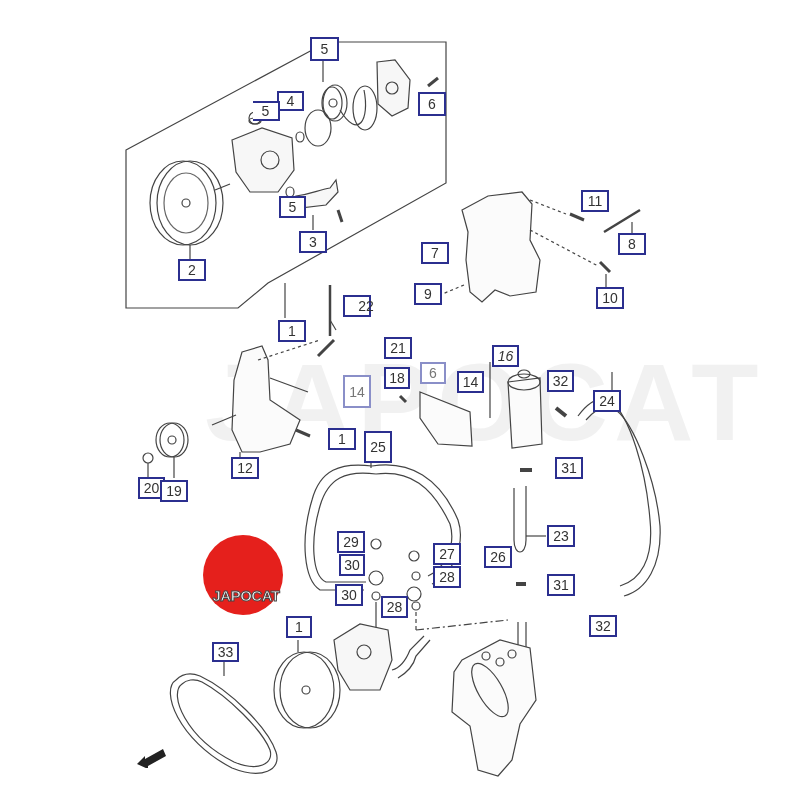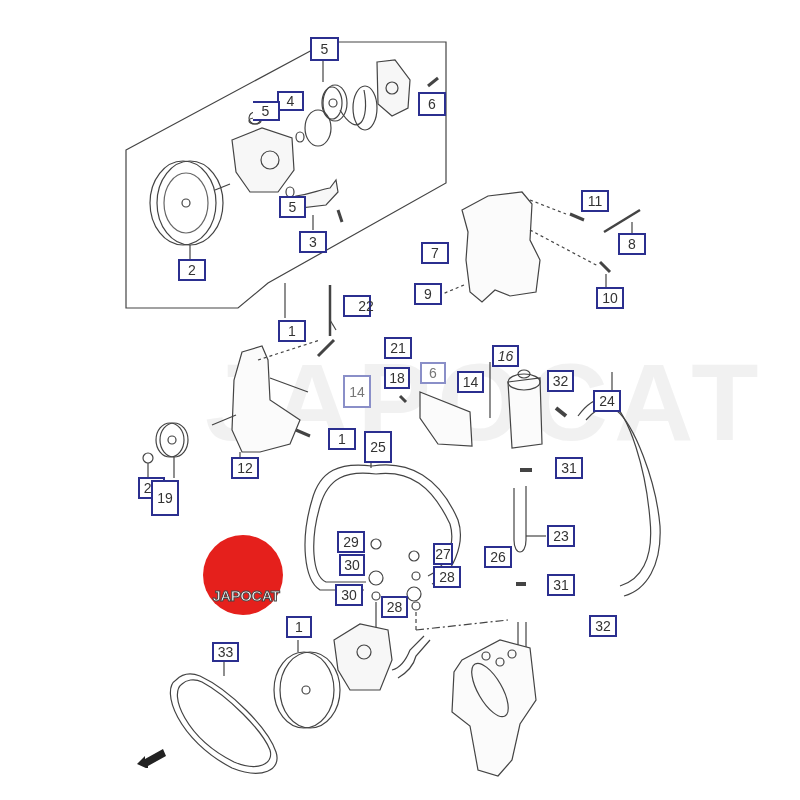--- a/index.html
+++ b/index.html
@@ -206,27 +206,27 @@
   <div class="callout faint" style="left:420px;top:362px;width:26px;height:22px;">6</div>
   <div class="callout" style="left:492px;top:345px;width:27px;height:22px;font-style:italic;">16</div>
   <div class="callout" style="left:457px;top:371px;width:27px;height:22px;">14</div>
   <div class="callout" style="left:547px;top:370px;width:27px;height:22px;">32</div>
   <div class="callout" style="left:593px;top:350px;width:28px;height:22px;margin-top:40px;">24</div>
 
   <div class="callout" style="left:328px;top:428px;width:28px;height:22px;">1</div>
   <div class="callout" style="left:356px;top:431px;width:28px;height:32px;margin-left:8px;">25</div>
   <div class="callout" style="left:231px;top:457px;width:28px;height:22px;">12</div>
   <div class="callout" style="left:138px;top:477px;width:27px;height:22px;">20</div>
-  <div class="callout" style="left:151px;top:480px;width:28px;height:36px;">19</div>
+  <div class="callout" style="left:160px;top:480px;width:28px;height:22px;">19</div>
 
   <div class="callout" style="left:555px;top:457px;width:28px;height:22px;">31</div>
   <div class="callout" style="left:484px;top:512px;width:28px;height:22px;margin-top:34px;">26</div>
   <div class="callout" style="left:547px;top:525px;width:28px;height:22px;">23</div>
   <div class="callout" style="left:337px;top:531px;width:28px;height:22px;">29</div>
-  <div class="callout" style="left:433px;top:543px;width:20px;height:22px;">27</div>
+  <div class="callout" style="left:433px;top:543px;width:28px;height:22px;">27</div>
   <div class="callout" style="left:339px;top:554px;width:26px;height:22px;">30</div>
   <div class="callout" style="left:433px;top:566px;width:28px;height:22px;">28</div>
   <div class="callout" style="left:547px;top:574px;width:28px;height:22px;">31</div>
   <div class="callout" style="left:335px;top:584px;width:28px;height:22px;">30</div>
   <div class="callout" style="left:381px;top:596px;width:27px;height:22px;">28</div>
   <div class="callout" style="left:589px;top:615px;width:28px;height:22px;">32</div>
   <div class="callout" style="left:286px;top:616px;width:26px;height:22px;">1</div>
   <div class="callout" style="left:212px;top:642px;width:27px;height:20px;">33</div>
 
 </div>

